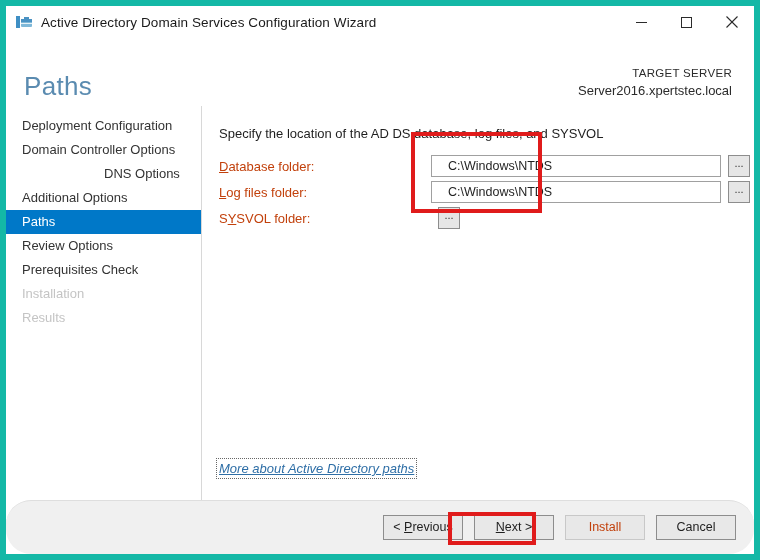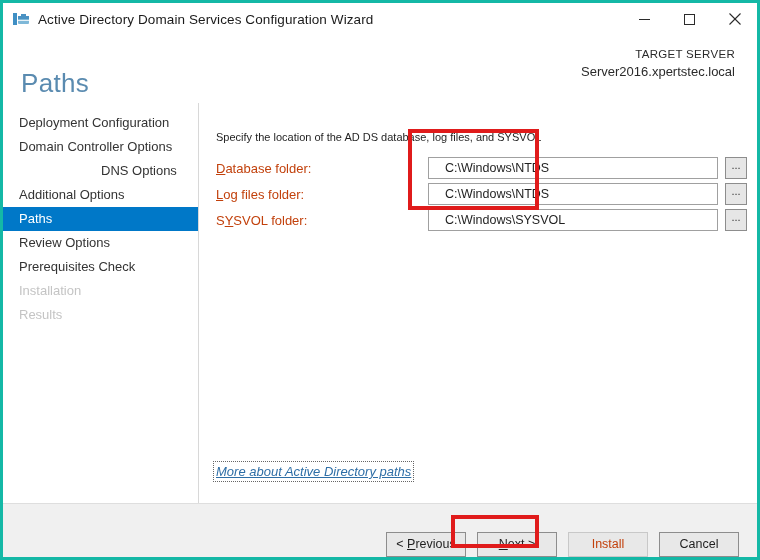--- a/index.html
+++ b/index.html
@@ -13,21 +13,21 @@
     font-family: "Liberation Sans", sans-serif;
     -webkit-font-smoothing: antialiased;
     overflow: hidden;
   }
 
   .window {
     position: relative;
     width: 760px;
     height: 560px;
     box-sizing: border-box;
-    border: 3px solid #14b8a6;
+    border: 6px solid #14b8a6;
     background: #ffffff;
     display: flex;
     flex-direction: column;
   }
 
   
   .titlebar {
     height: 32px;
     min-height: 32px;
     background: #ffffff;
@@ -82,21 +82,21 @@
     top: 48px;
     transform: translateY(-50%);
     font-size: 26px;
     color: #5a8bb0;
     font-weight: 400;
     letter-spacing: 0.3px;
   }
   .target-server {
     position: absolute;
     right: 22px;
-    top: 11px;
+    top: 27px;
     text-align: right;
     line-height: 1.45;
   }
   .target-label {
     font-size: 11.5px;
     color: #2b2b2b;
     letter-spacing: 0.3px;
     display: block;
   }
   .target-name {
@@ -140,23 +140,23 @@
   .nav-item.disabled { color: #c4c4c4; }
 
   
   .content {
     flex: 1 1 auto;
     position: relative;
     padding: 20px 0 0 17px;
     box-sizing: border-box;
   }
   .intro {
-    font-size: 11px;
+    font-size: 13px;
     color: #1f1f1f;
-    margin: 8px 0 14px 0;
+    margin: 0 0 14px 0;
     white-space: nowrap;
   }
   .field-row {
     display: flex;
     align-items: center;
     height: 22px;
     margin-bottom: 4px;
   }
   .field-label {
     width: 212px;
@@ -222,25 +222,26 @@
     font-style: italic;
   }
 
   
   .footer {
     height: 54px;
     min-height: 54px;
     background: #f0f0f0;
     border-top: 1px solid #dedede;
     display: flex;
-    align-items: flex-end;
+    align-items: center;
     justify-content: flex-end;
     padding-right: 18px;
     box-sizing: border-box;
     position: relative;
+    border-radius: 25px;
   }
   .wiz-btn {
     width: 80px;
     height: 25px;
     margin-left: 11px;
     box-sizing: border-box;
     border: 1px solid #8d8d8d;
     background: #e8e8e8;
     font-family: "Liberation Sans", sans-serif;
     font-size: 12.5px;
@@ -331,21 +332,20 @@
       </div>
 
       <div class="field-row">
         <span class="field-label"><span></span><u>L</u><span>og files folder:</span></span>
         <input class="field-input" type="text" value="C:\Windows\NTDS" style="">
         <button class="browse-btn">...</button>
       </div>
 
       <div class="field-row">
         <span class="field-label"><span>S</span><u>Y</u><span>SVOL folder:</span></span>
-        <input class="field-input" type="text" value="C:\Windows\SYSVOL" style="">
         <button class="browse-btn">...</button>
       </div>
 
       <div class="annot-fields"></div>
 
       <div class="more-link-wrap">
         <a class="more-link" href="#">More about Active Directory paths</a>
       </div>
     </div>
   </div>

